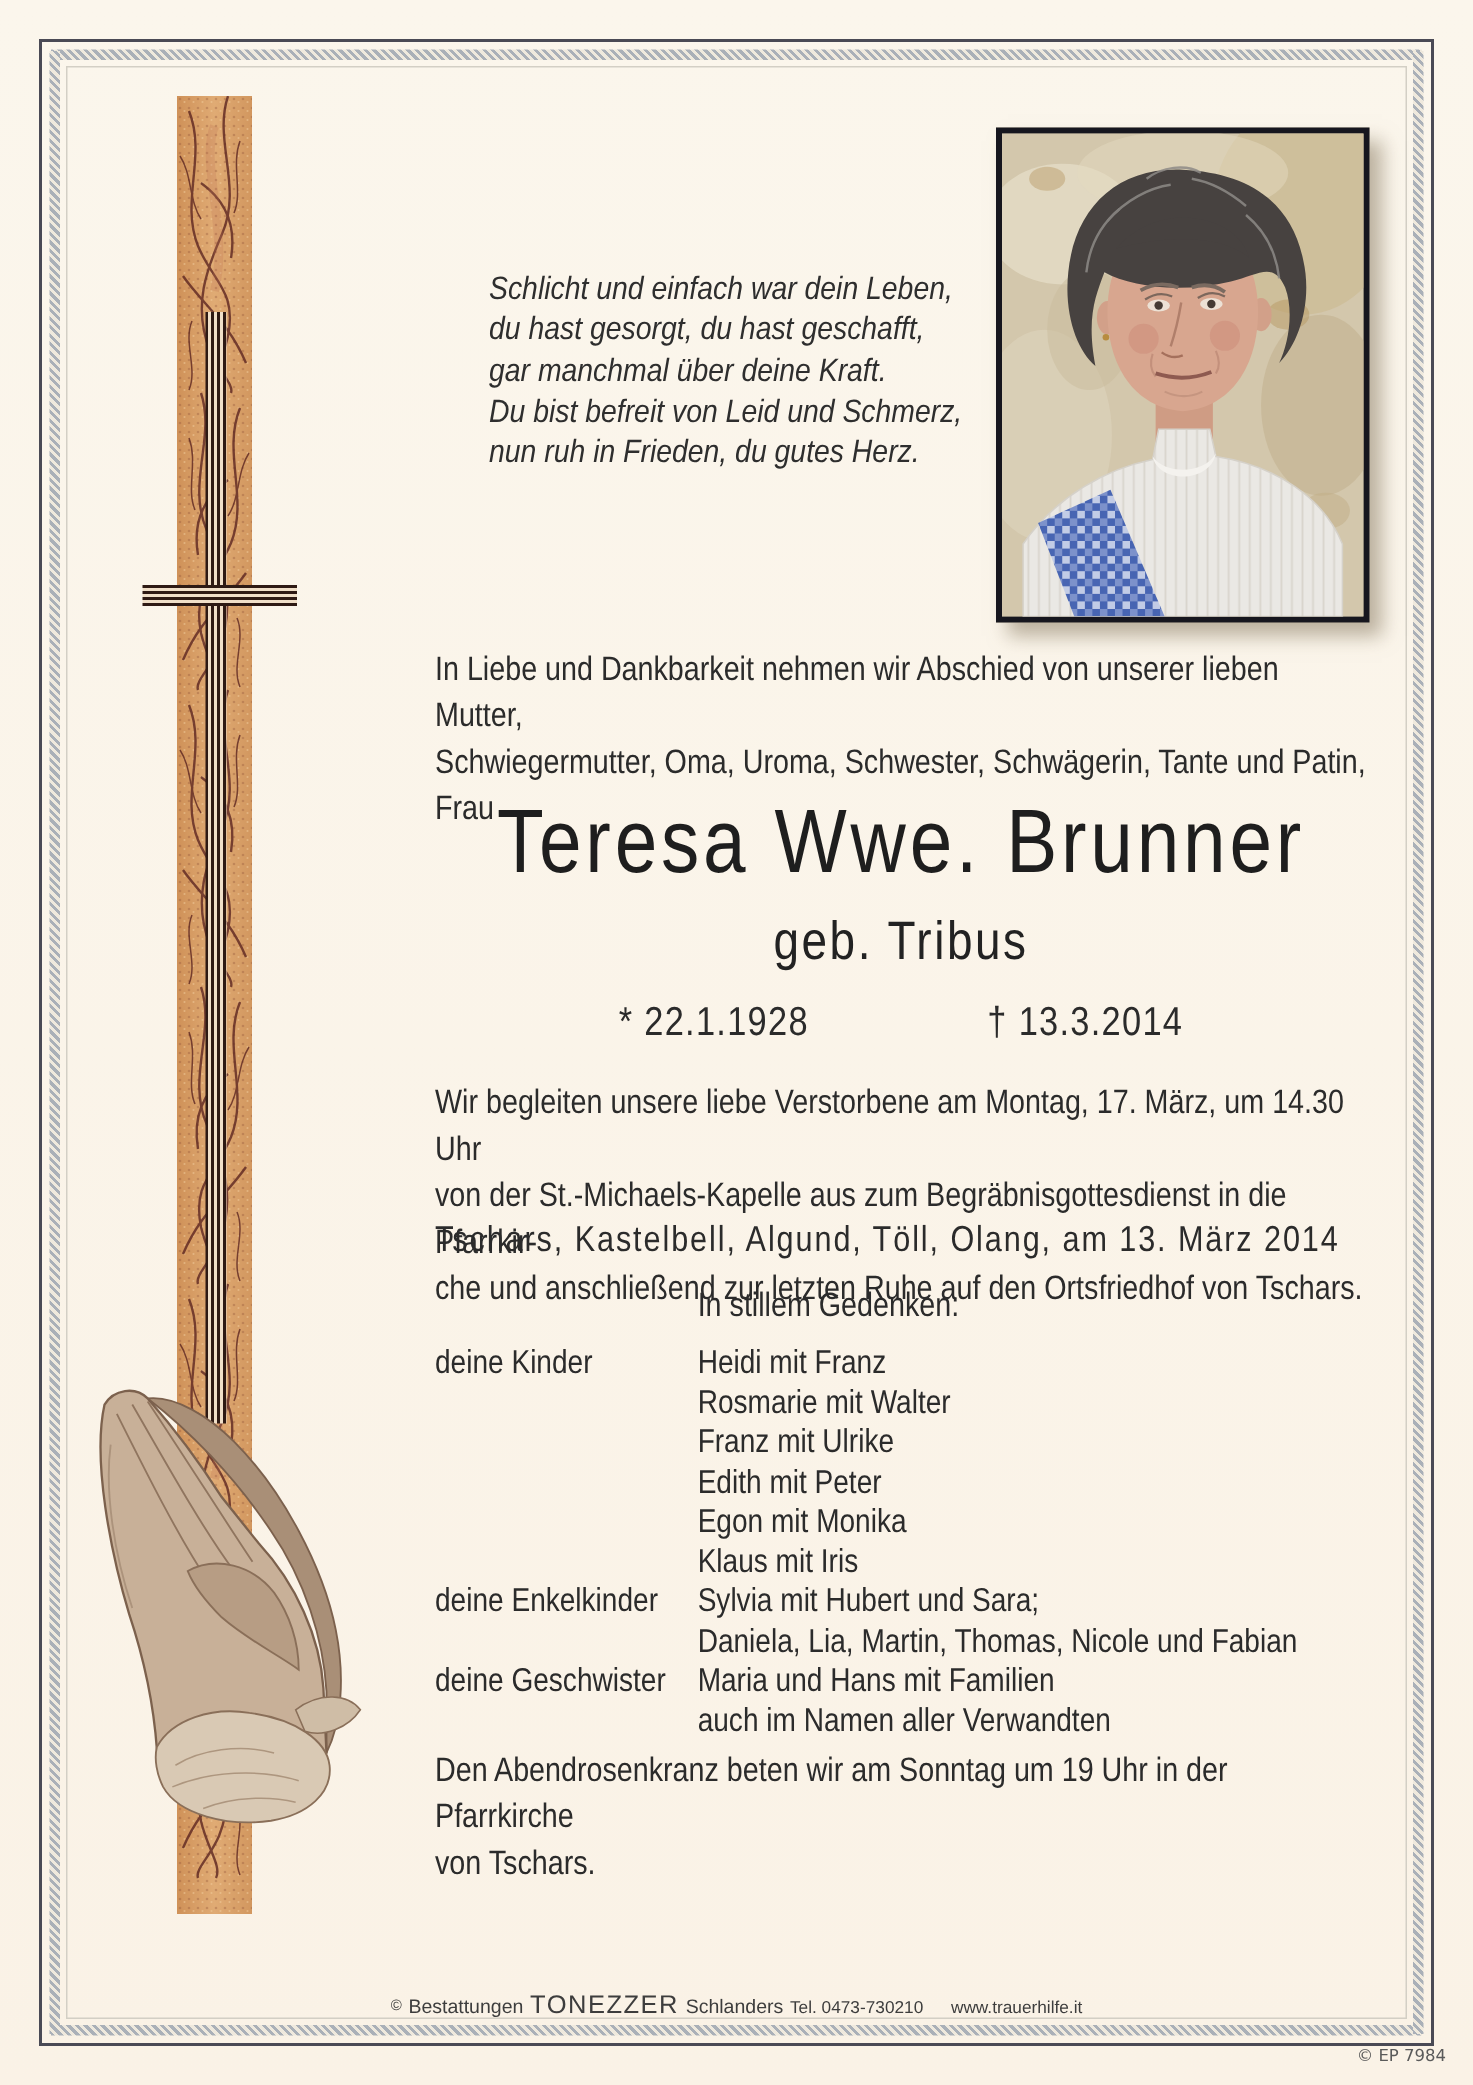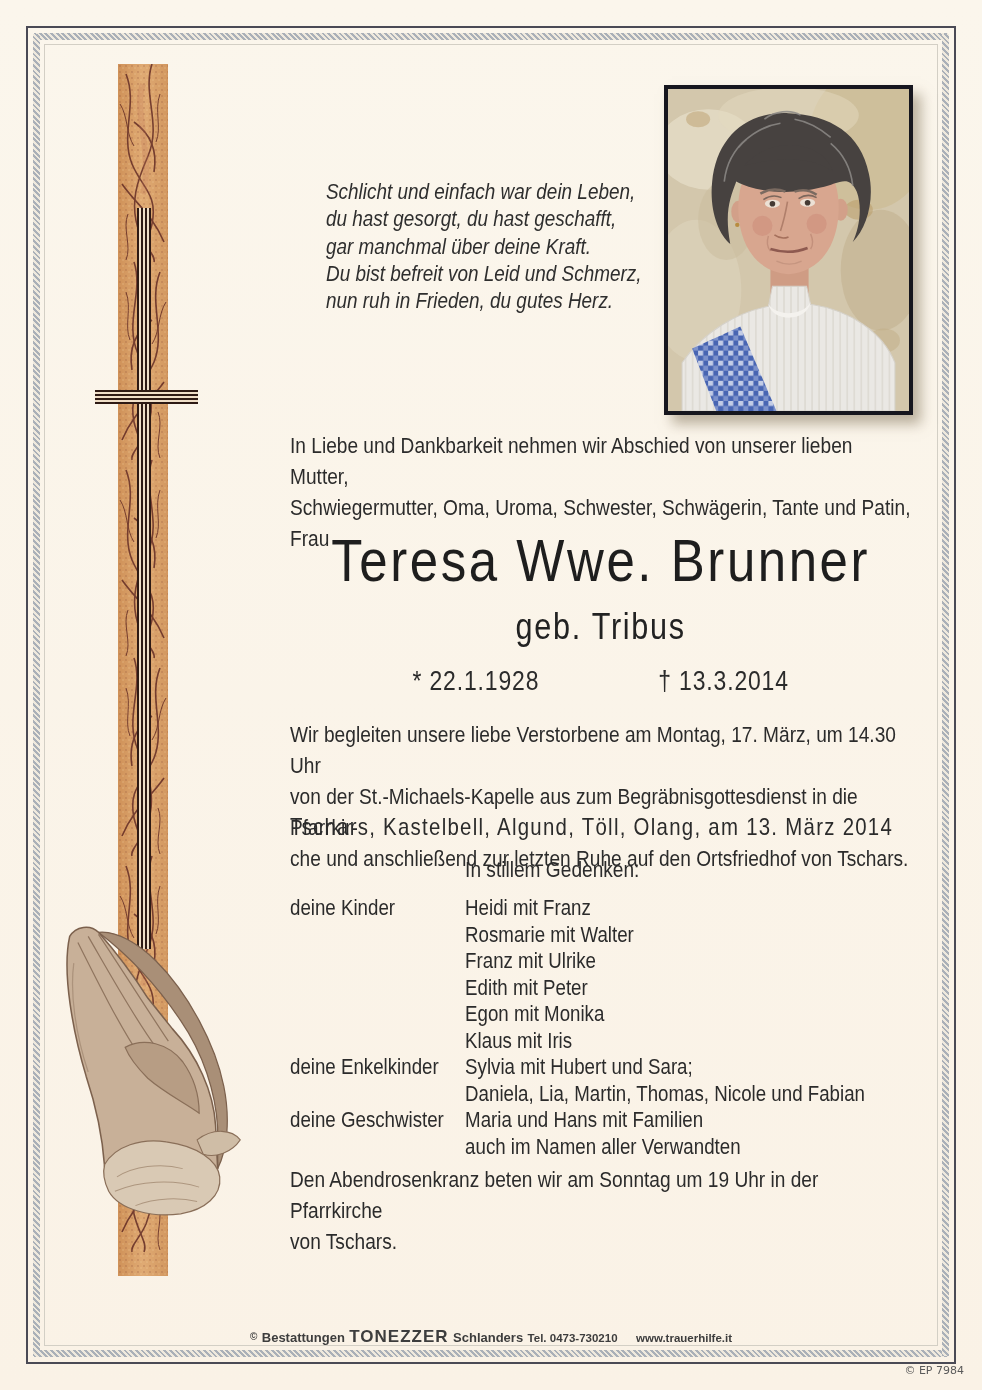--- a/index.html
+++ b/index.html
@@ -47,21 +47,21 @@
   .maiden-name{top:606px;font-size:36px;letter-spacing:2px;text-align:center;color:#222;}
   .dates{top:666px;font-size:27px;display:flex;justify-content:center;gap:140px;letter-spacing:1px;}
   .funeral{top:719px;font-size:22.5px;line-height:31px;}
   .dateline{top:813px;font-size:24px;letter-spacing:1.5px;}
   .gedenken{top:857px;left:206px;width:400px;font-size:22.5px;}
   .mourners{top:895px;font-size:22px;line-height:26.5px;}
   .mrow{display:flex;}
   .mlabel{width:206px;flex:none;}
   .rosary{top:1164px;font-size:22.5px;line-height:31px;}
 
-  .footer{position:absolute;left:0;right:0;top:1327px;text-align:center;color:#3d3d3d;white-space:nowrap;font-weight:bold;}
+  .footer{position:absolute;left:0;right:0;top:1327px;text-align:center;color:#3d3d3d;white-space:nowrap;}
   .f-c{font-size:10px;vertical-align:2px;}
   .f-p{font-size:13px;}
   .f-b{font-size:17px;letter-spacing:1px;}
   .f-l{font-size:13px;}
   .f-t{font-size:11.5px;}
   .f-w{font-size:11.5px;margin-left:14px;}
   .print-code{position:absolute;right:18px;top:1364px;font-size:11px;color:#5a5a5a;font-family:"DejaVu Sans",sans-serif;}
 </style>
 </head>
 <body>

